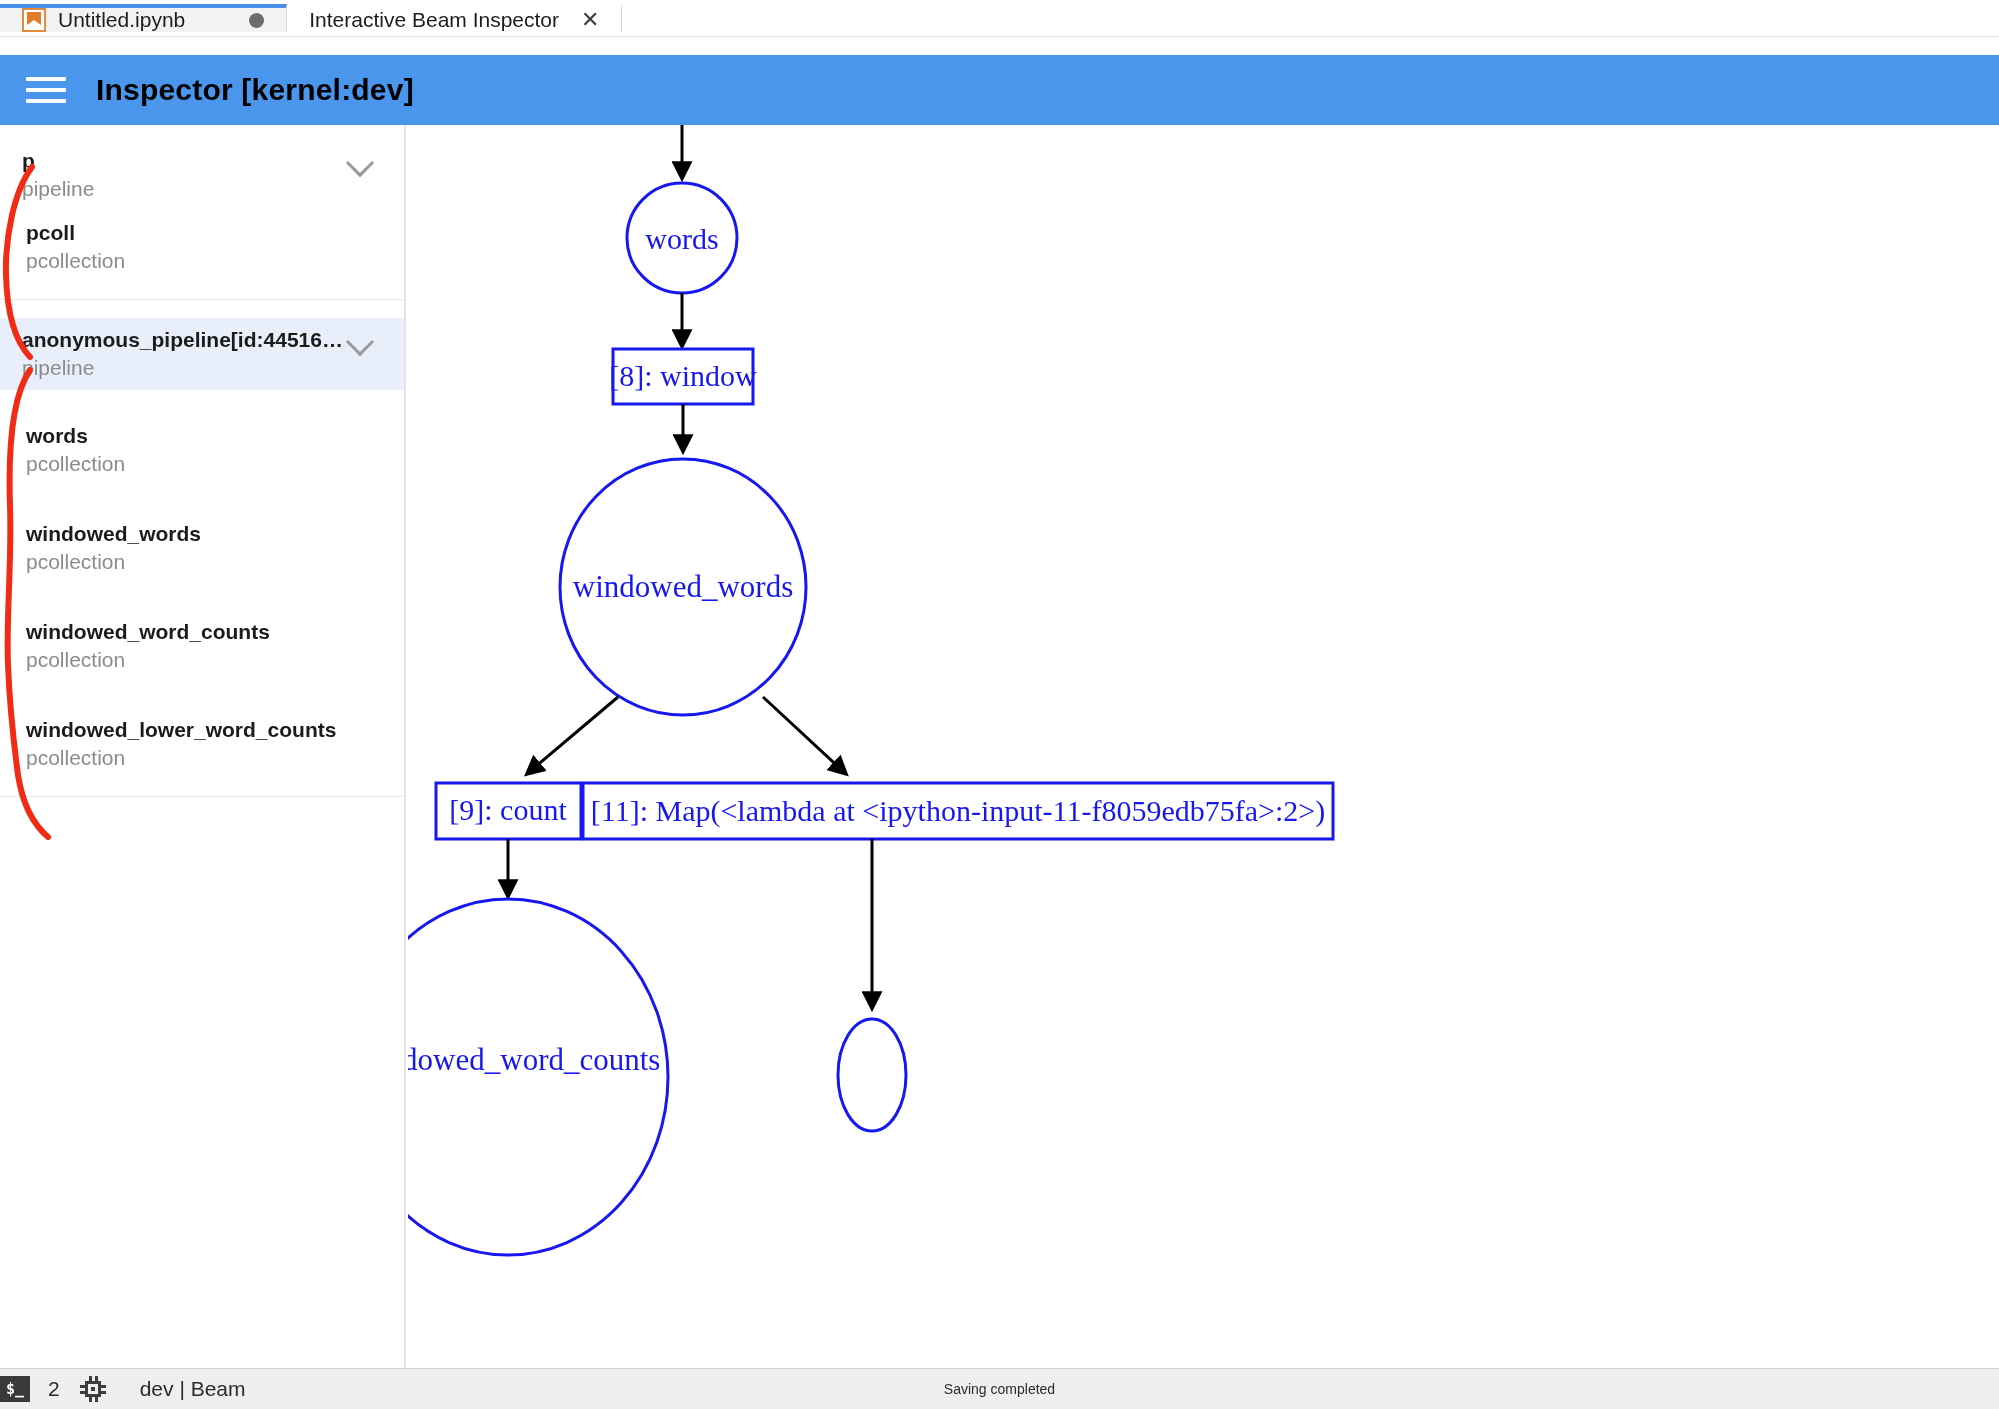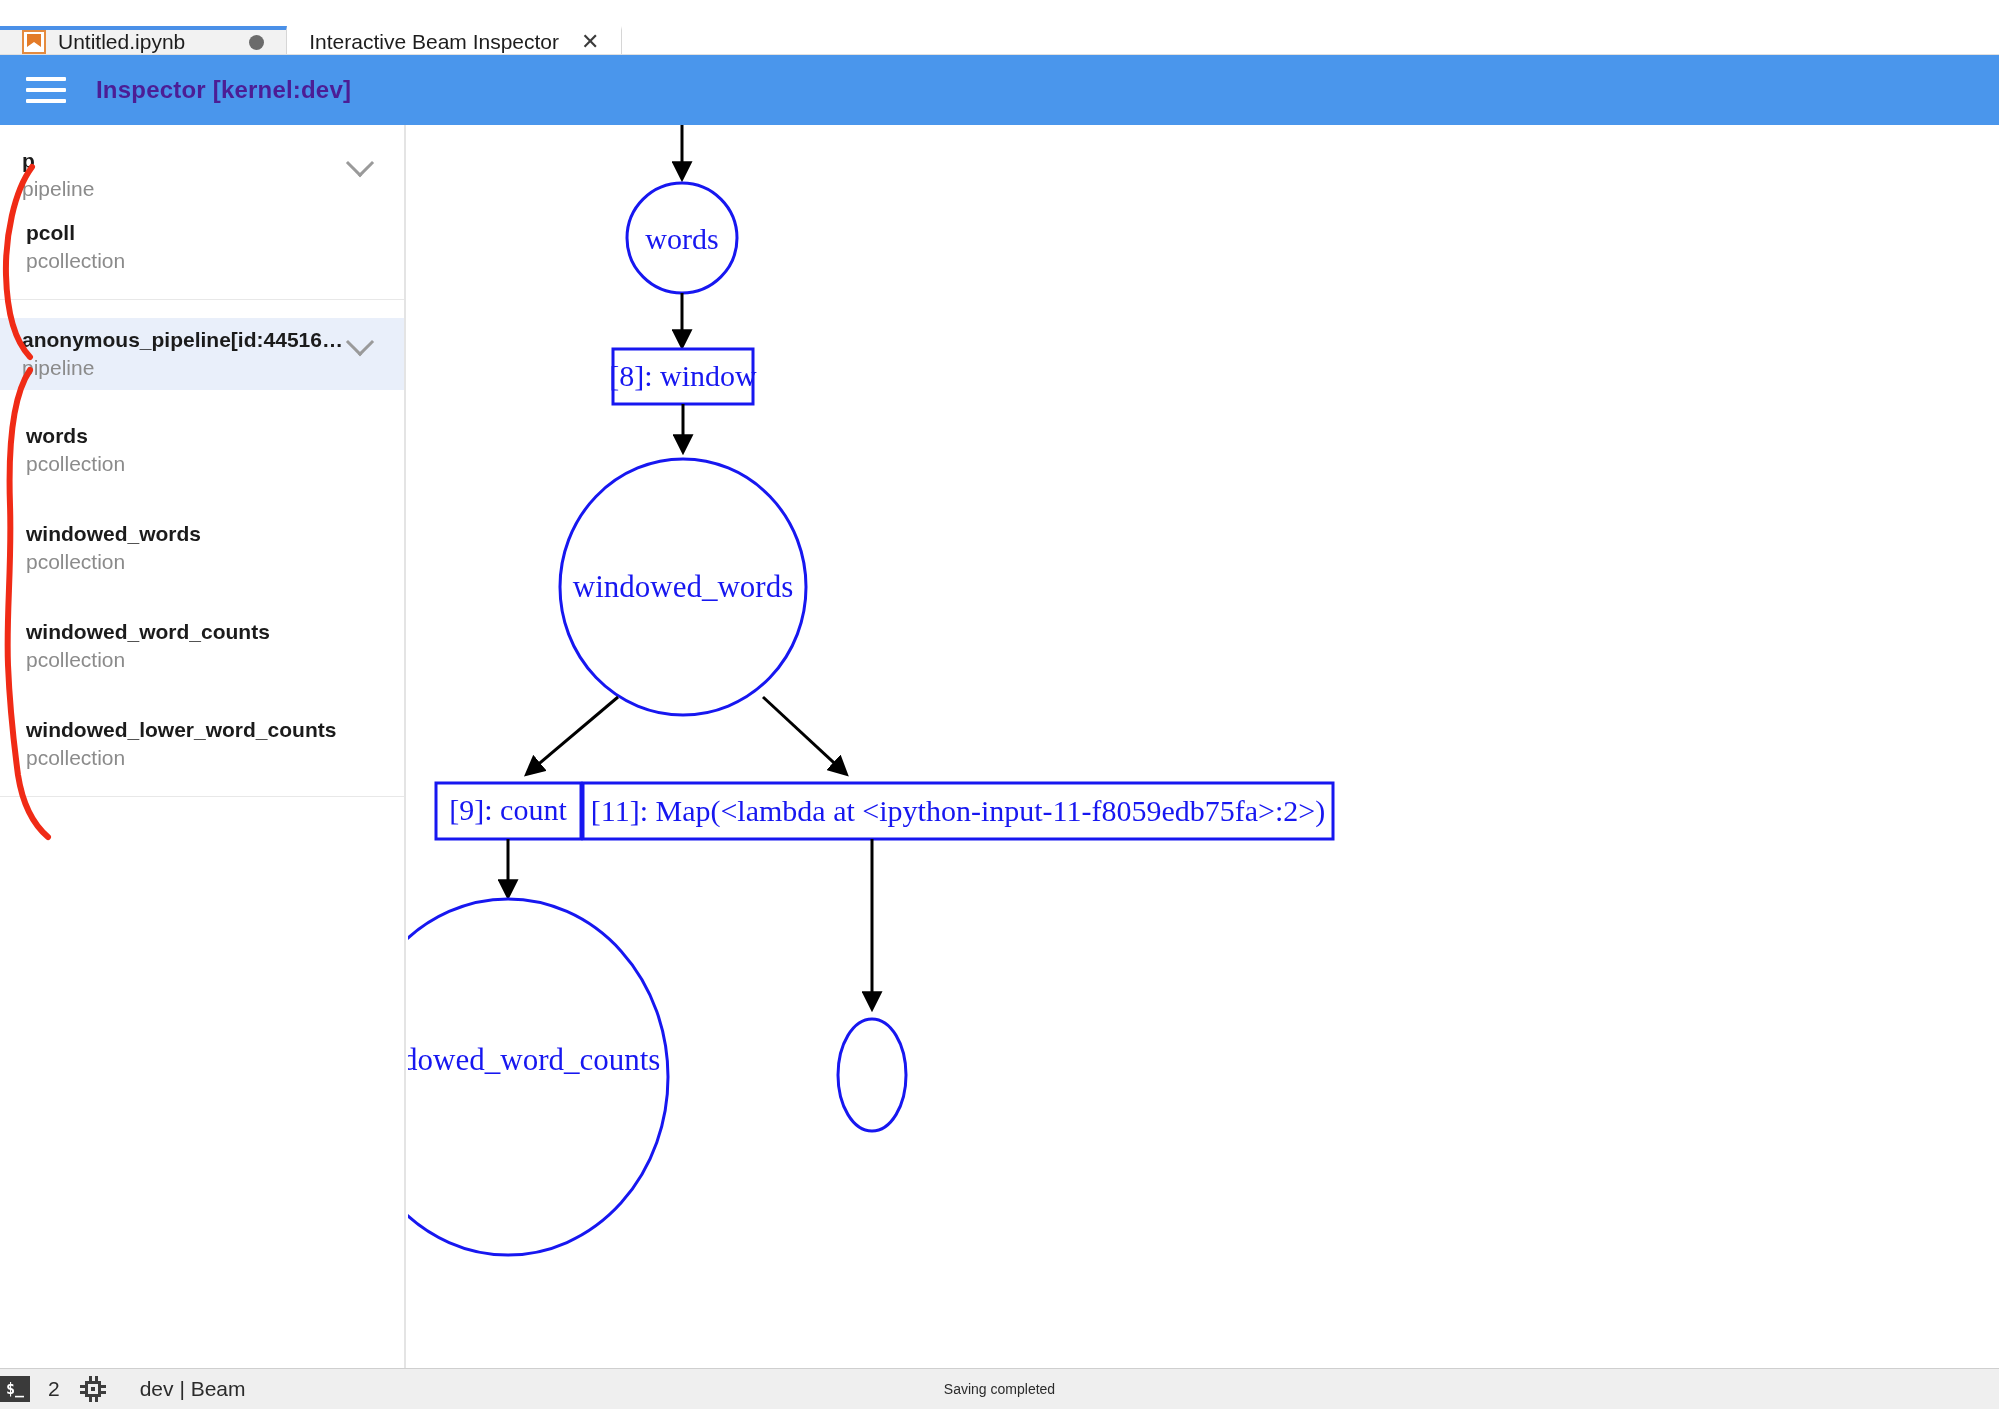--- a/index.html
+++ b/index.html
@@ -6,24 +6,24 @@
   html, body {
     width: 1999px; height: 1409px;
     background: #ffffff;
     font-family: "Liberation Sans", sans-serif;
     overflow: hidden;
   }
   #app { position: relative; width: 1999px; height: 1409px; }
 
   
   .tabbar {
-    position: absolute; top: 0; left: 0; width: 1999px; height: 55px;
+    position: absolute; top: 0; left: 0; width: 1999px; height: 37px;
     background: #ffffff;
     border-bottom: 1px solid #e0e0e0;
-    display: flex; align-items: flex-end;
+    display: flex; align-items: center;
   }
   .tab {
     position: relative;
     display: flex; align-items: center; gap: 12px;
     padding: 0 22px;
     font-size: 21px; color: #1d1d1d;
     border-right: 1px solid #d6d6d6;
     background: #f2f2f2;
     min-width: 0;
   }
@@ -48,21 +48,21 @@
   .tabfill { flex: 1 1 auto; background: #ffffff; border-top: 1px solid #ffffff; }
 
   
   .header {
     position: absolute; top: 55px; left: 0; width: 1999px; height: 70px;
     background: #4a96ec;
     display: flex; align-items: center; gap: 30px; padding-left: 26px;
   }
   .hamburger { width: 40px; height: 30px; display: flex; flex-direction: column; justify-content: center; gap: 7px; cursor: pointer; }
   .hamburger span { display: block; height: 4px; background: #ffffff; border-radius: 1px; }
-  .header-title { color: #4c1d95; font-size: 24px; font-weight: 700; letter-spacing: .2px; }
+  .header-title { color: #000000; font-size: 30px; font-weight: 700; letter-spacing: .2px; }
 
   
   .body {
     position: absolute; top: 125px; left: 0; width: 1999px; height: 1243px;
     background: #ffffff;
   }
 
   
   .sidebar {
     position: absolute; top: 0; left: 0; width: 406px; height: 1243px;

